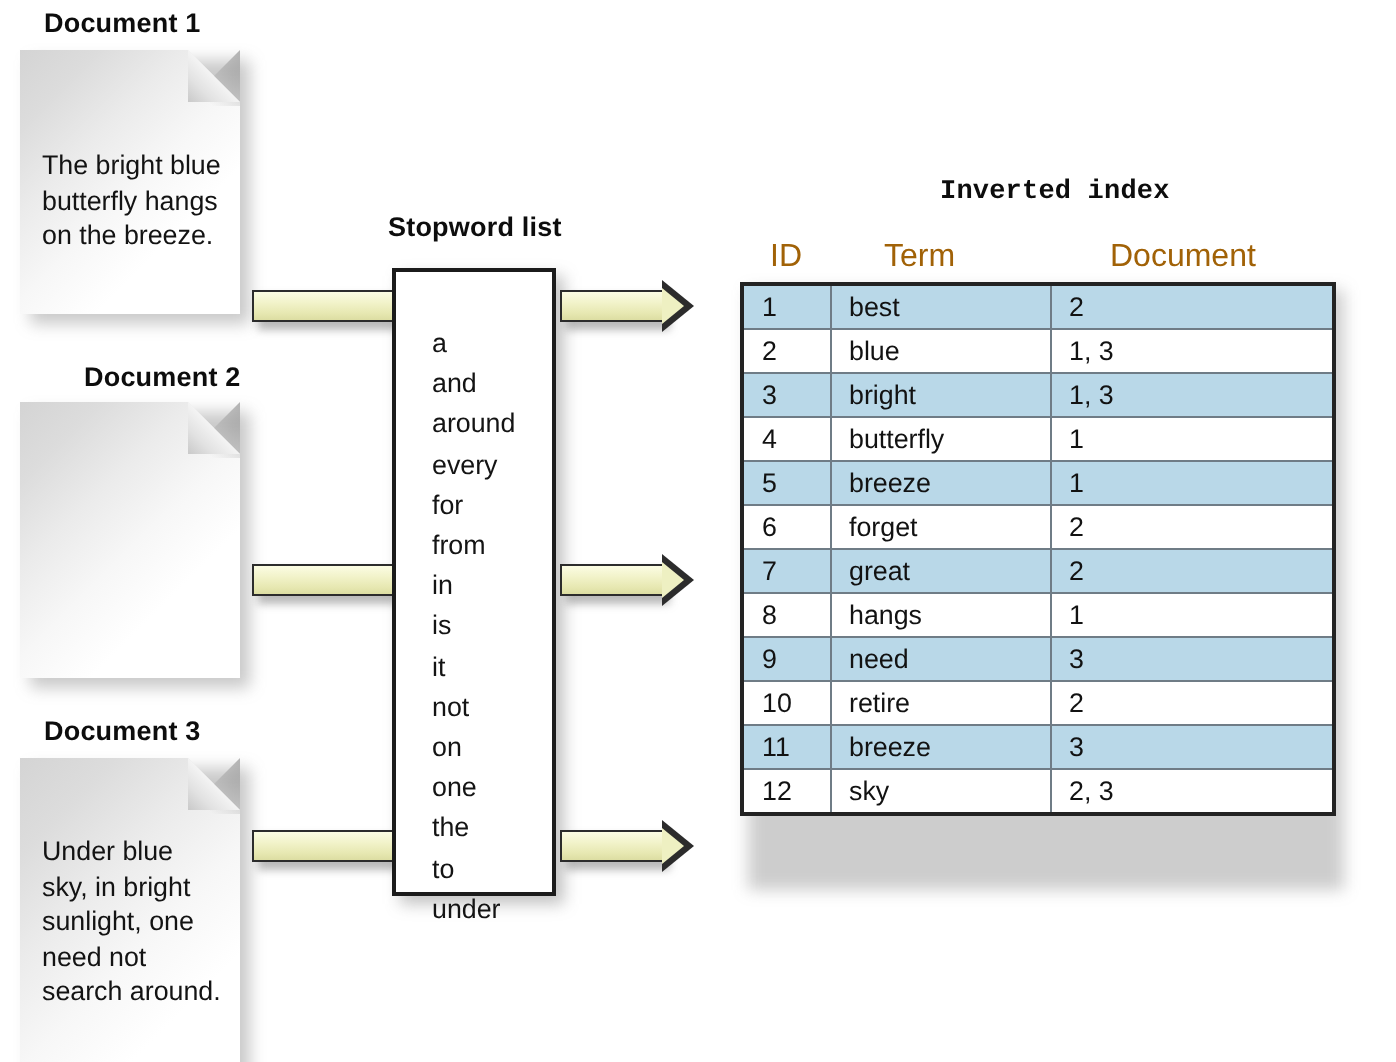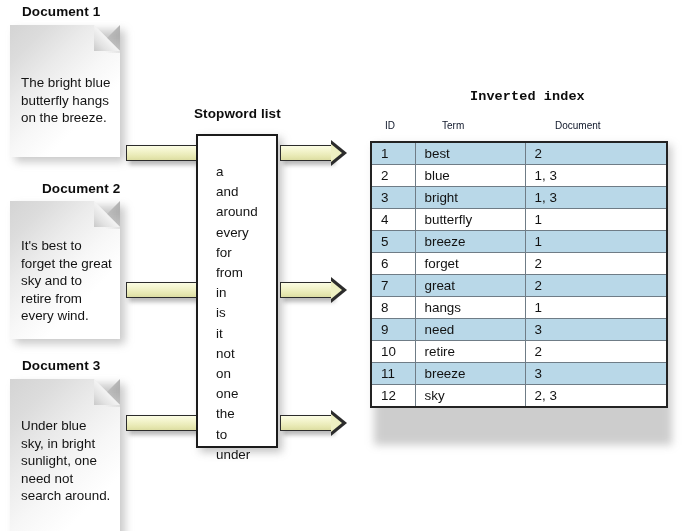--- a/index.html
+++ b/index.html
@@ -143,22 +143,22 @@
     z-index: 3;
   }
 
   
   .tbl-headers {
     position: absolute;
     z-index: 4;
   }
   .tbl-head-cell {
     position: absolute;
-    font-size: 10px;
-    color: #0f172a;
+    font-size: 16px;
+    color: #a16207;
     white-space: nowrap;
   }
 
   .tbl-shadow {
     position: absolute;
     background: rgba(90,90,90,0.30);
     filter: blur(4px);
   }
   table.index-table {
     position: absolute;
@@ -195,21 +195,20 @@
   <div class="doc-fold"></div>
   <div class="doc-text" style="top:49px;">The bright blue butterfly hangs on the breeze.</div>
 </div>
 
 <div class="caption abs" style="left:22px; top:181px;margin-left:20px;">Document 2</div>
 <div class="doc-wrap" style="left:10px; top:201px; width:110px; height:138px;">
   <div class="doc-shadow"></div>
   <div class="doc-page"></div>
   <div class="doc-fold-shade"></div>
   <div class="doc-fold"></div>
-  <div class="doc-text" style="top:36px;">It's best to forget the great sky and to retire from every wind.</div>
 </div>
 
 <div class="caption abs" style="left:22px; top:358px;">Document 3</div>
 <div class="doc-wrap" style="left:10px; top:379px; width:110px; height:187px;">
   <div class="doc-shadow"></div>
   <div class="doc-page"></div>
   <div class="doc-fold-shade"></div>
   <div class="doc-fold"></div>
   <div class="doc-text" style="top:38px;">Under blue sky, in bright sunlight, one need not search around.</div>
 </div>

